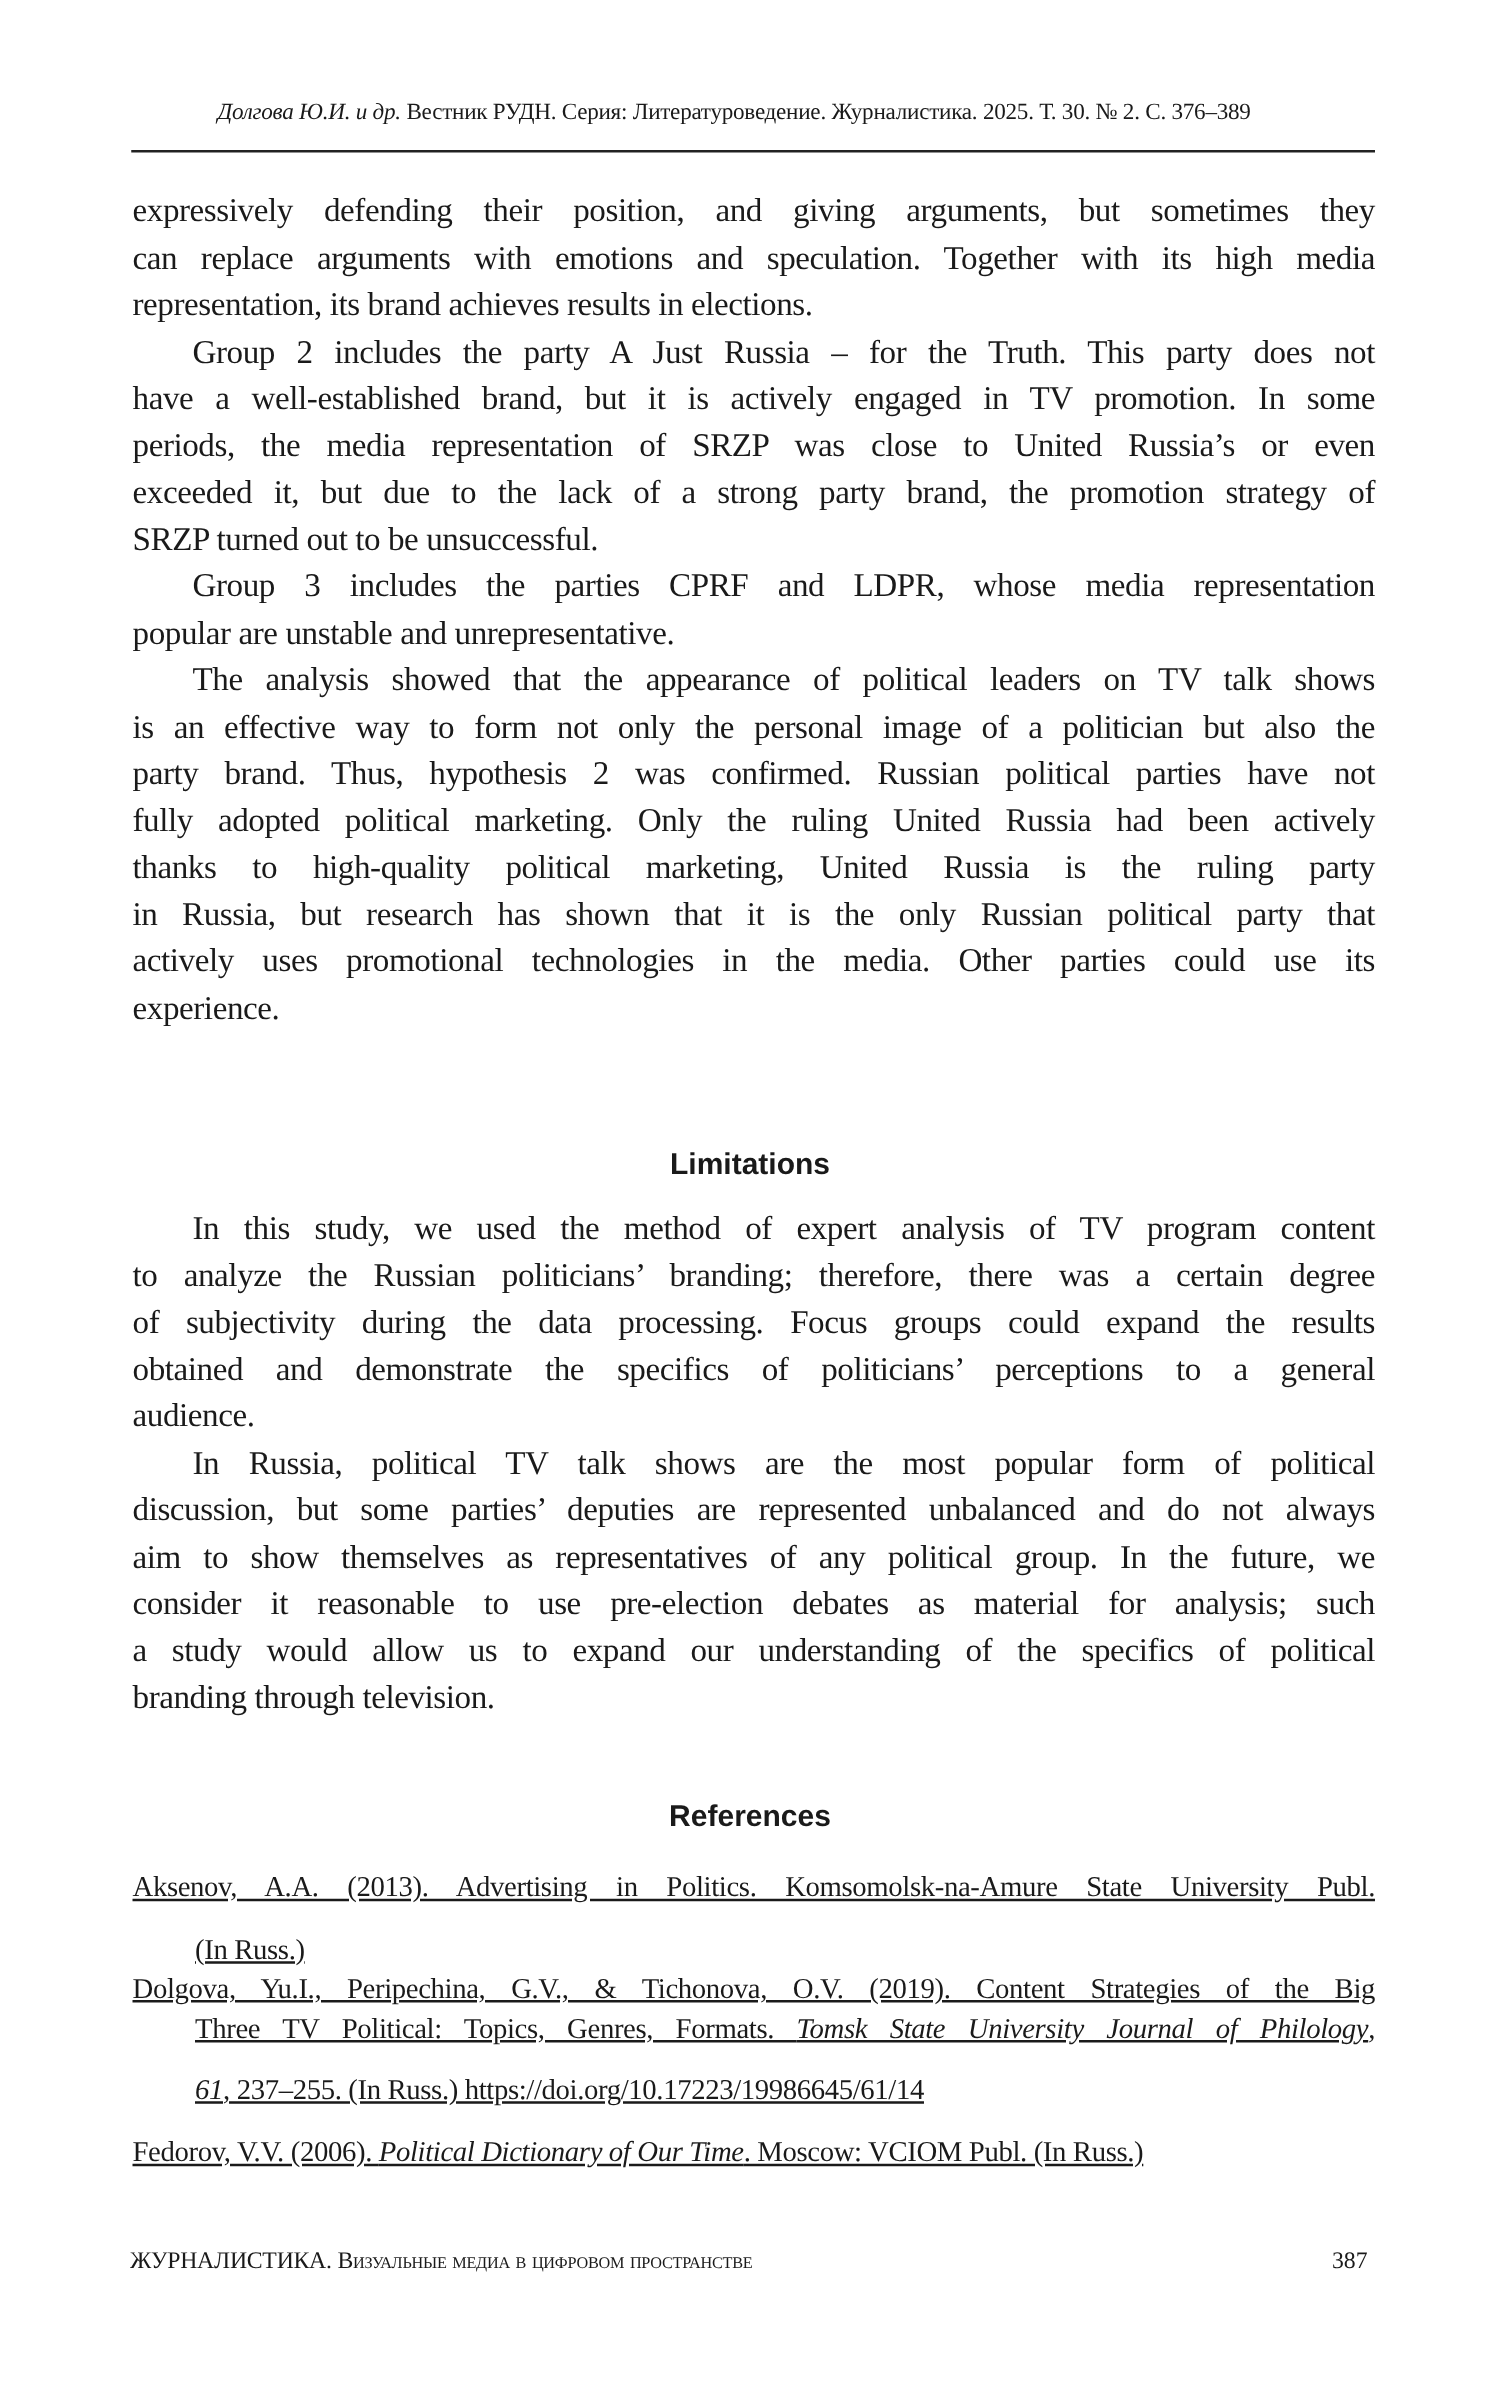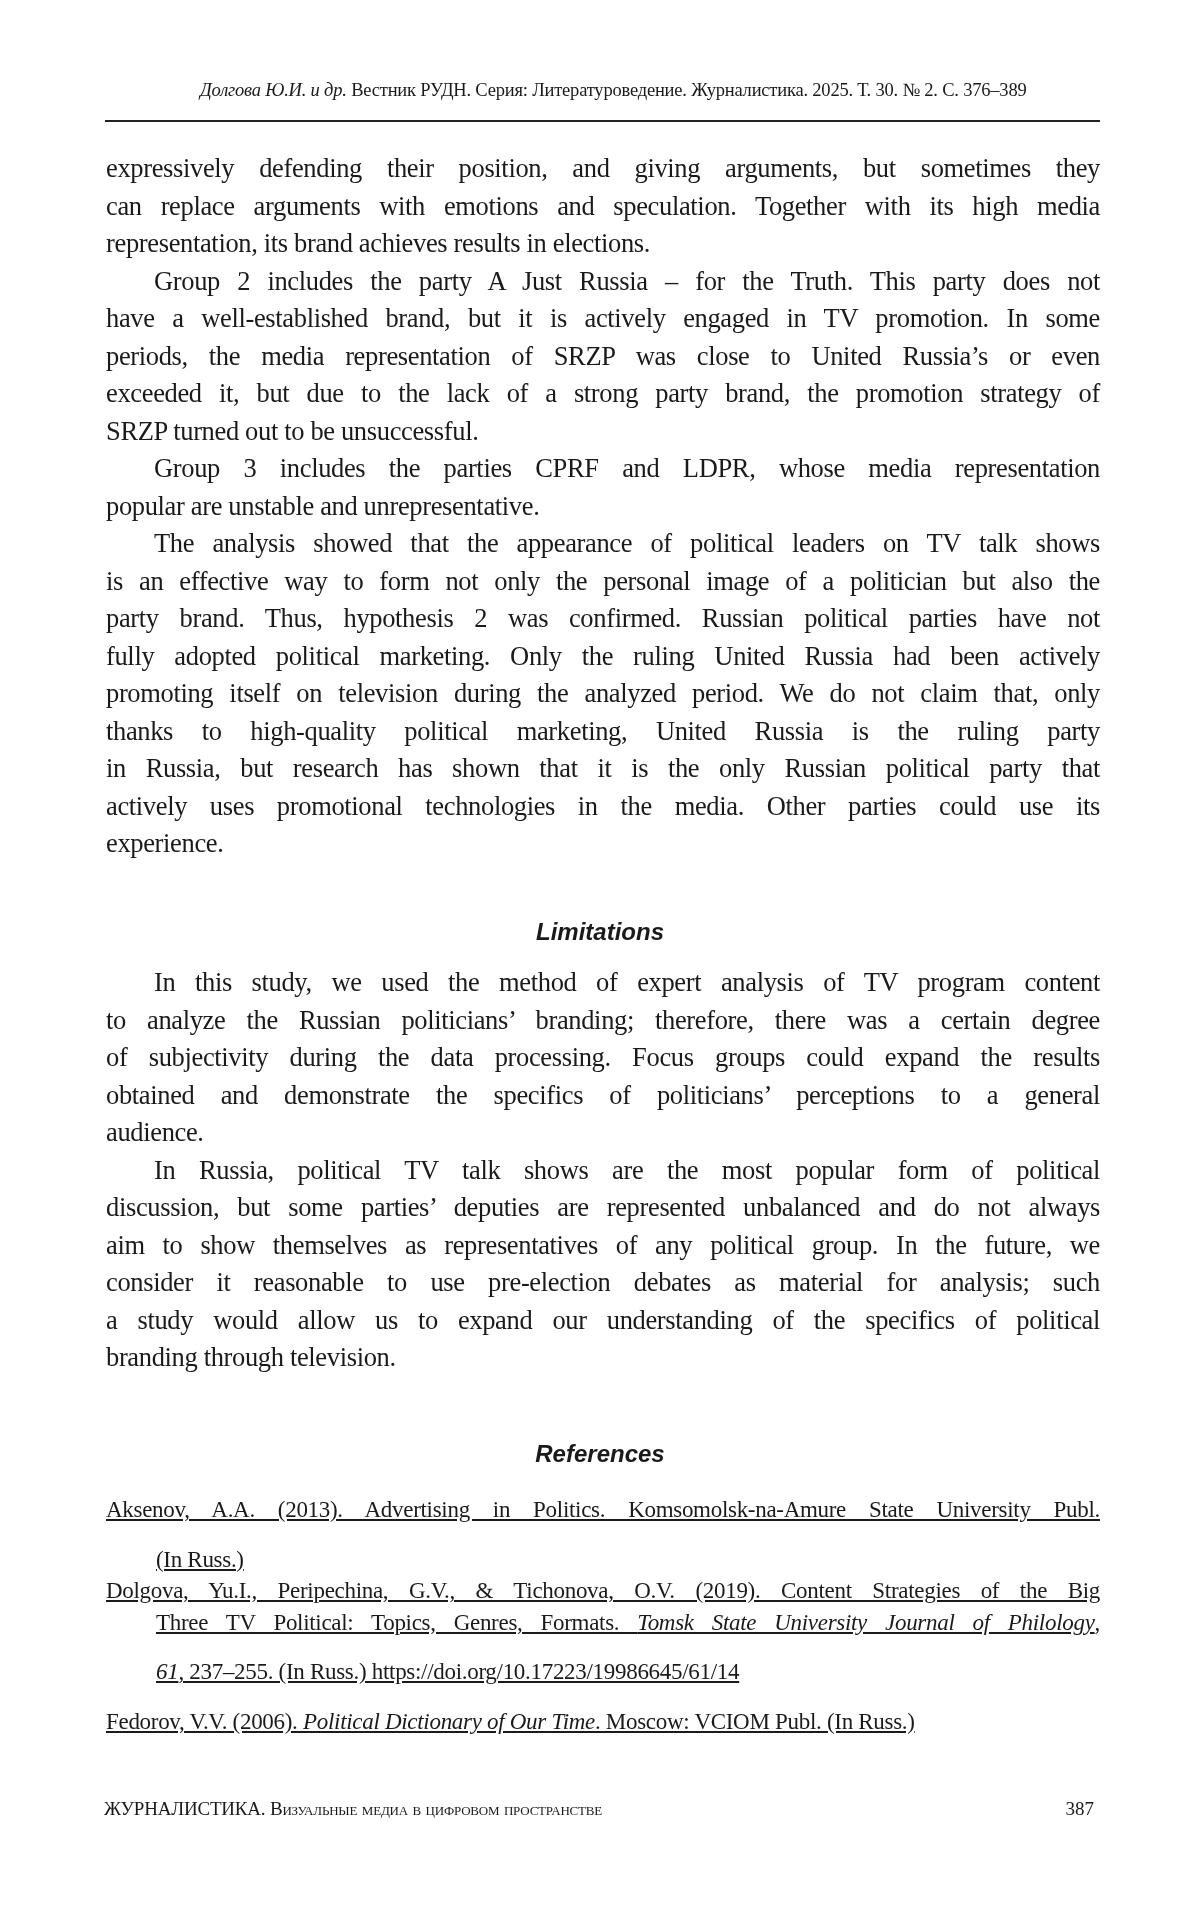--- a/index.html
+++ b/index.html
@@ -1,28 +1,28 @@
 <!DOCTYPE html>
 <html><head>
 <meta charset="utf-8">
 <style>
   html,body{margin:0;padding:0;background:#fff;}
   body{width:1200px;height:1906px;position:relative;overflow:hidden;color:#1a1a1a;
        font-family:"Liberation Serif","DejaVu Serif",serif;}
   .abs{position:absolute;}
   .running-head{left:174px;top:80px;font-size:18.5px;white-space:nowrap;letter-spacing:-0.2px;}
-  .running-head i{font-style:italic;margin-left:26px;}
+  .running-head i{font-style:italic;}
   .rule{left:105px;top:120px;width:995px;height:2px;background:#222;}
   .block{left:106px;width:994px;}
   .line{display:block;height:37.5px;line-height:37.5px;font-size:26.5px;white-space:nowrap;
         text-align:justify;text-align-last:justify;letter-spacing:-0.35px;}
   .line.last{text-align-last:left;}
   .line.indent{padding-left:48px;}
   .heading{left:0;width:1200px;text-align:center;font-family:"Liberation Sans","DejaVu Sans",sans-serif;
-           font-weight:bold;font-size:24px;font-style:italic;}
+           font-weight:bold;font-size:24px;}
   .ref-line{display:block;height:31.6px;line-height:31.6px;font-size:23px;white-space:nowrap;
             text-align:justify;text-align-last:justify;letter-spacing:-0.3px;text-decoration:underline;}
   .ref-line.last{text-align-last:left;margin-top:18px;}
   .ref-line.hang{padding-left:50px;}
   .footer{left:104px;top:1798px;font-size:19px;letter-spacing:-0.2px;white-space:nowrap;}
   .footer .sc{font-variant:small-caps;}
   .pageno{left:1050px;width:44px;text-align:right;top:1798px;font-size:19px;}
 </style>
 </head>
 <body>
@@ -48,21 +48,20 @@
     </div>
     <div>
       <span class="line indent">Group 3 includes the parties CPRF and LDPR, whose media representation</span>
       <span class="line last">popular are unstable and unrepresentative.</span>
     </div>
     <div>
       <span class="line indent">The analysis showed that the appearance of political leaders on TV talk shows</span>
       <span class="line">is an effective way to form not only the personal image of a politician but also the</span>
       <span class="line">party brand. Thus, hypothesis 2 was confirmed. Russian political parties have not</span>
       <span class="line">fully adopted political marketing. Only the ruling United Russia had been actively</span>
-      <span class="line">promoting itself on television during the analyzed period. We do not claim that, only</span>
       <span class="line">thanks to high-quality political marketing, United Russia is the ruling party</span>
       <span class="line">in Russia, but research has shown that it is the only Russian political party that</span>
       <span class="line">actively uses promotional technologies in the media. Other parties could use its</span>
       <span class="line last">experience.</span>
     </div>
   </div>
 
 <div class="abs heading" style="top:918px;">Limitations</div>
 <div class="abs block" id="lim-block" style="top:964px;">
     <div>

